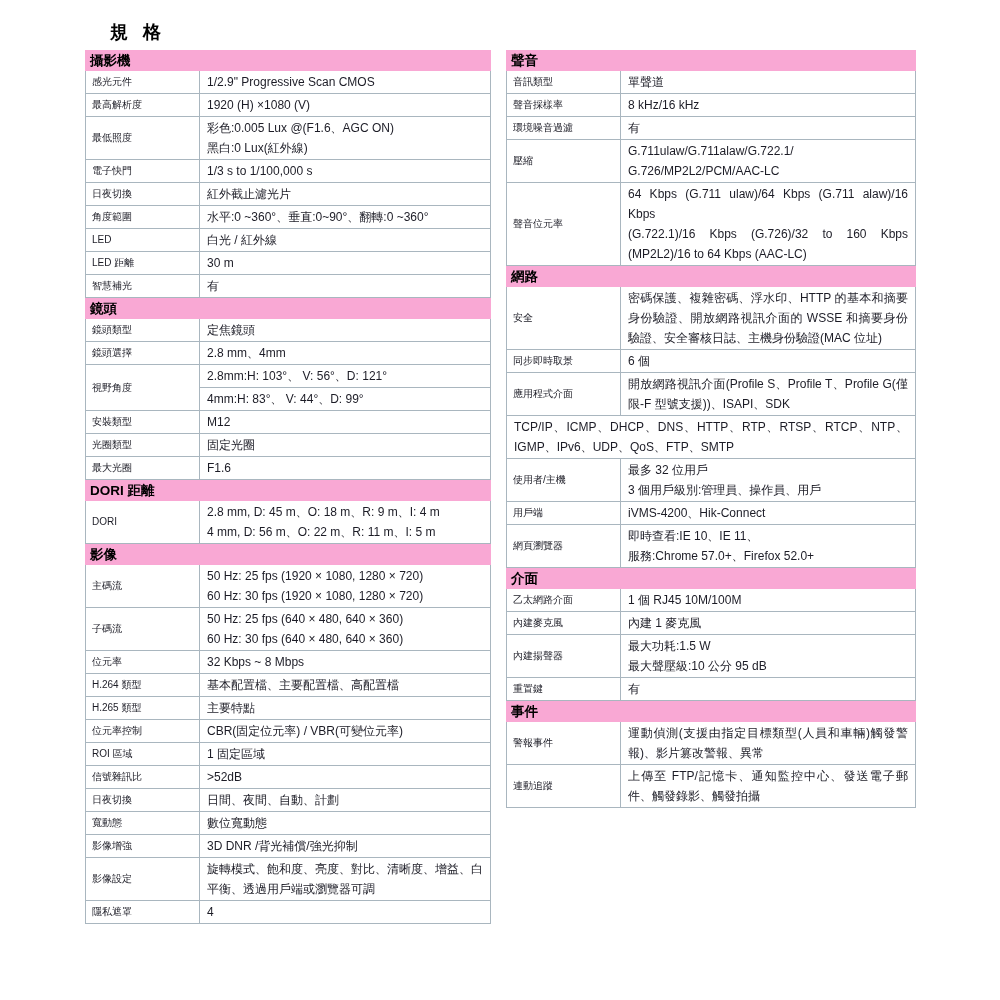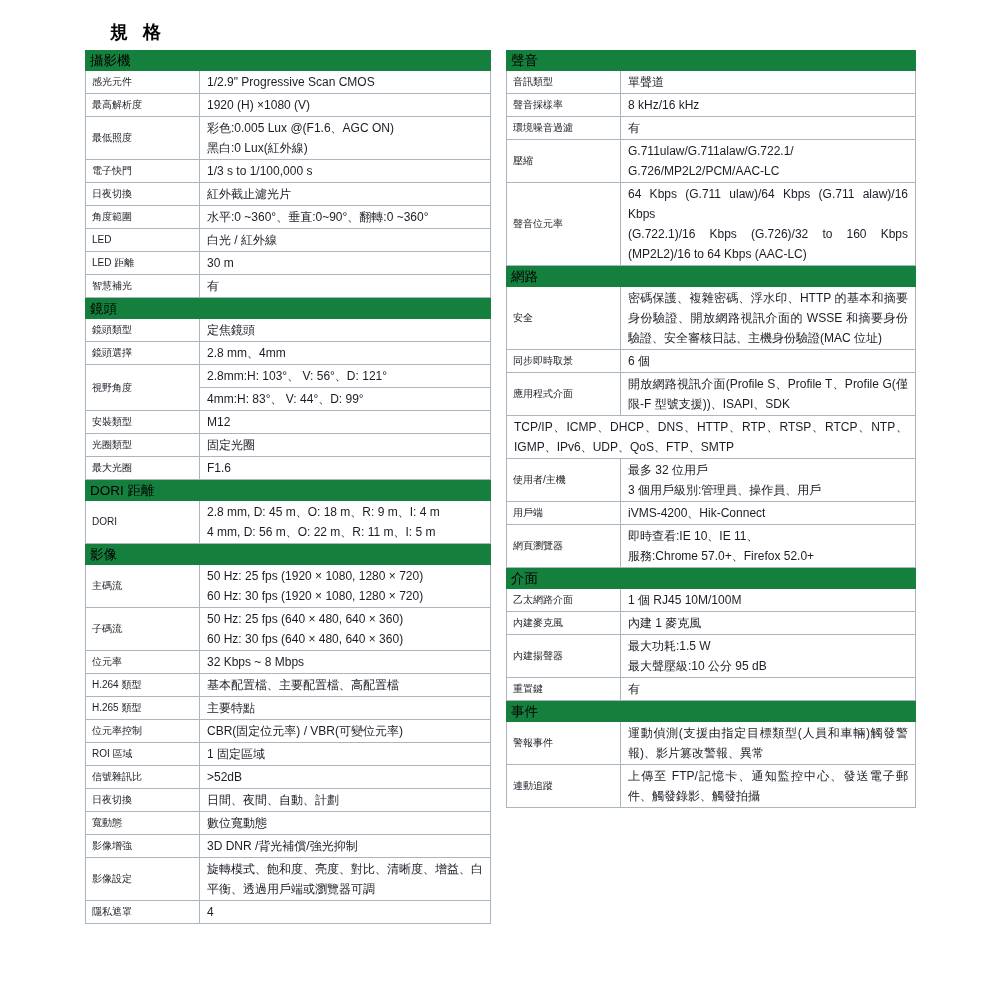--- a/index.html
+++ b/index.html
@@ -17,22 +17,22 @@
   .page-title {
     position:absolute; left:85px; top:20px;
     font-size:18px; font-weight:bold; color:#000;
     letter-spacing:5px;
     margin-left:25px;
   }
   .col { position:absolute; top:50px; }
   #col-left  { left:85px;  width:406px; }
   #col-right { left:506px; width:410px; }
   .sec-header {
-    background:#15803d;
-    color:#000; font-weight:normal;
+    background:#f9a8d4;
+    color:#000; font-weight:bold;
     font-size:13.5px; line-height:21px;
     padding:0 5px; height:21px;
     overflow:hidden;
   }
   .sec-body {
     border:1px solid #a9b6bf;
     border-top:none; border-bottom:none;
   }
   .section:last-child .sec-body { border-bottom:1px solid #a9b6bf; }
   .row { display:flex; border-bottom:1px solid #a9b6bf; }

